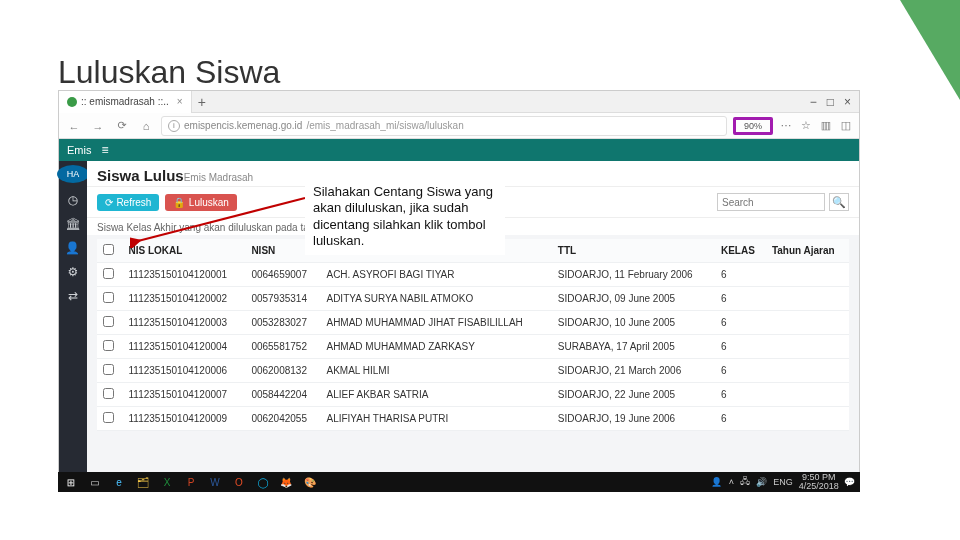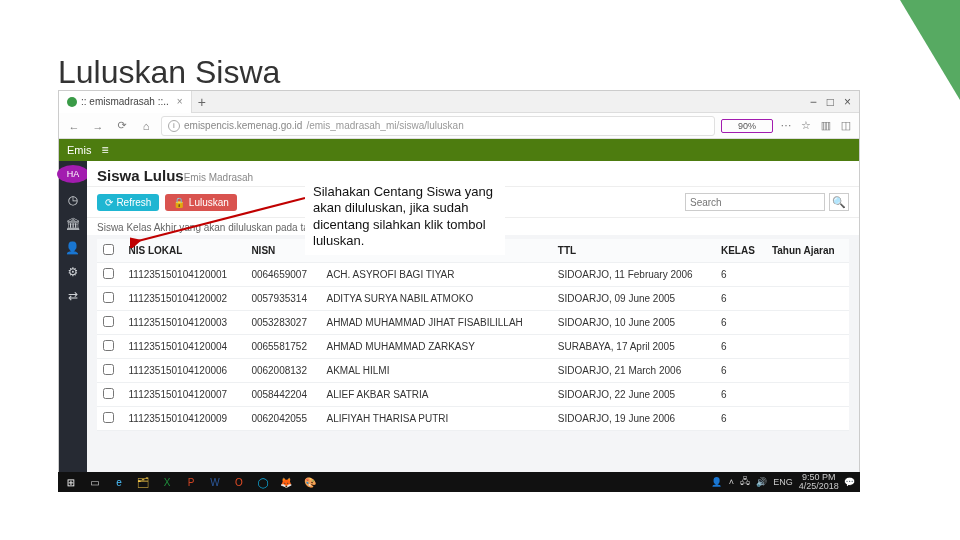--- a/index.html
+++ b/index.html
@@ -11,39 +11,39 @@
   .tab { height: 22px; display: flex; align-items: center; gap: 4px; padding: 0 8px; background: #fff; border-right: 1px solid #ddd; font-size: 10px; color: #444; }
   .tab .dot { width: 10px; height: 10px; border-radius: 50%; background: #3a9b47; display: inline-block; }
   .tab-close { color: #888; margin-left: 4px; cursor: pointer; }
   .tabbar .plus { margin-left: 6px; color: #666; font-size: 14px; }
   .tabbar .winctrl { margin-left: auto; display: flex; gap: 10px; padding-right: 8px; color: #555; font-size: 12px; }
   .addrbar { height: 26px; display: flex; align-items: center; gap: 6px; padding: 0 6px; border-bottom: 1px solid #ddd; background: #fdfdfd; font-size: 11px; }
   .nav-btn { width: 18px; text-align: center; color: #777; }
   .url { flex: 1; display: flex; align-items: center; gap: 4px; background: #fff; border: 1px solid #e0e0e0; border-radius: 3px; height: 20px; padding: 0 6px; color: #888; font-size: 10px; }
   .url .info { width: 12px; height: 12px; border: 1px solid #aaa; border-radius: 50%; display: inline-flex; align-items: center; justify-content: center; font-size: 8px; color: #888; }
   .url .path { color: #999; }
-  .zoom { border: 1px solid #a21caf; padding: 1px 16px; font-size: 9px; border-radius: 2px; color: #555; }
+  .zoom { border: 3px solid #a21caf; padding: 1px 8px; font-size: 9px; border-radius: 2px; color: #555; }
   .addr-right { display: flex; gap: 6px; color: #777; font-size: 11px; align-items: center; }
   .addr-right span { width: 14px; text-align: center; }
-  .emistop { height: 22px; background: #4d7c0f; color: #fff; display: flex; align-items: center; padding: 0 8px; font-size: 11px; gap: 10px; }
+  .emistop { height: 22px; background: #0f766e; color: #fff; display: flex; align-items: center; padding: 0 8px; font-size: 11px; gap: 10px; }
   .emistop .menu-icon { font-size: 12px; }
   .app-body { flex: 1; display: flex; min-height: 0; }
   .sidebar { width: 28px; background: #262a33; display: flex; flex-direction: column; align-items: center; padding-top: 4px; gap: 10px; color: #cfd2d6; font-size: 12px; }
-  .sidebar .avatar { width: 32px; height: 18px; border-radius: 50%; background: #a21caf; color: #fff; display: flex; align-items: center; justify-content: center; font-size: 9px; }
+  .sidebar .avatar { width: 32px; height: 18px; border-radius: 50%; background: #0369a1; color: #fff; display: flex; align-items: center; justify-content: center; font-size: 9px; }
   .content { flex: 1; display: flex; flex-direction: column; background: #f4f5f7; min-width: 0; }
   .page-head { padding: 6px 10px 2px; display: flex; align-items: baseline; background: #fff; border-bottom: 1px solid #eee; }
   .page-head h2 { font-size: 15px; font-weight: 700; color: #222; }
   .page-head .sub { font-size: 10px; color: #888; }
   .actions { display: flex; align-items: center; padding: 6px 10px; gap: 6px; background: #fff; border-bottom: 1px solid #eee; }
   .btn { padding: 3px 8px; border-radius: 3px; font-size: 10px; color: #fff; display: inline-flex; align-items: center; gap: 3px; }
   .btn.refresh { background: #1fb6d2; }
   .btn.danger { background: #d9534f; }
   .actions .spacer { flex: 1; }
   .search-wrap { display: flex; align-items: center; gap: 4px; }
-  .search-wrap input { height: 18px; width: 140px; border: 1px solid #ccc; padding: 0 4px; font-size: 10px; }
+  .search-wrap input { height: 18px; width: 108px; border: 1px solid #ccc; padding: 0 4px; font-size: 10px; }
   .search-wrap .sbtn { width: 20px; height: 18px; border: 1px solid #ccc; background: #fff; display: flex; align-items: center; justify-content: center; font-size: 11px; color: #555; }
   .caption { padding: 4px 10px 2px; font-size: 10px; color: #666; background: #fff; }
   .tablewrap { flex: 1; overflow: auto; padding: 4px 10px 0; }
   table { width: 100%; border-collapse: collapse; font-size: 10px; background: #fff; }
   th, td { text-align: left; padding: 5px 6px; border-bottom: 1px solid #eef0f2; color: #333; white-space: nowrap; }
   th { font-weight: 700; color: #222; background: #fafbfc; }
   input[type="checkbox"] { width: 11px; height: 11px; }
   .callout { position: absolute; left: 305px; top: 180px; width: 200px; background: #fff; padding: 4px 8px 6px; font-size: 13px; line-height: 1.25; font-family: "Trebuchet MS", sans-serif; color: #111; z-index: 30; }
   .arrow-svg { position: absolute; left: 130px; top: 193px; z-index: 29; }
   .taskbar { position: absolute; left: 58px; top: 472px; width: 802px; height: 20px; background: #111; display: flex; align-items: center; gap: 6px; padding: 0 4px; color: #ddd; font-size: 10px; }

